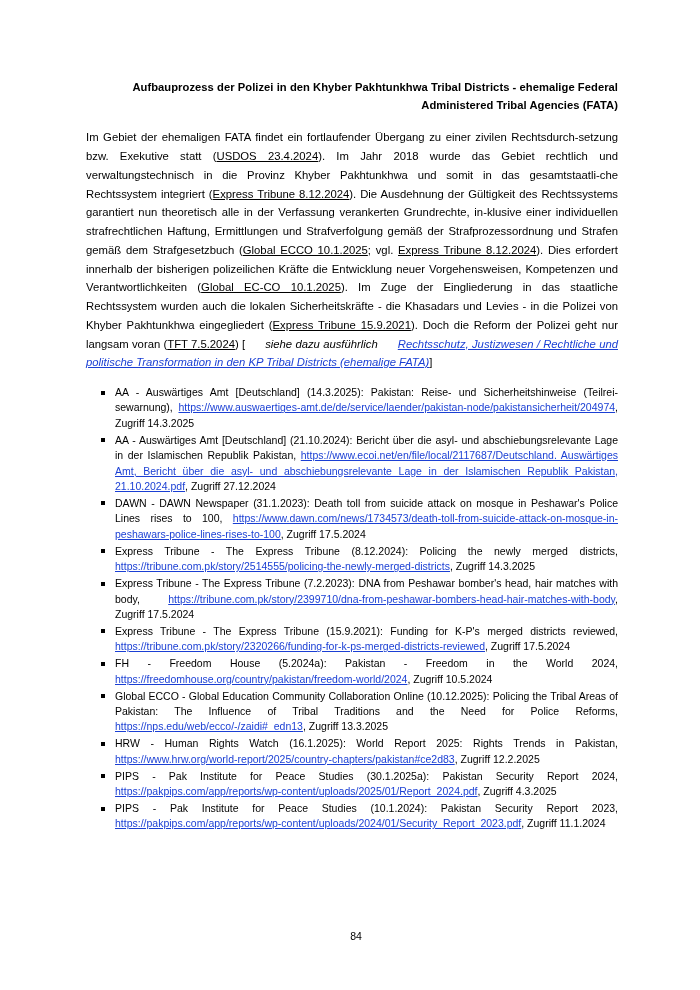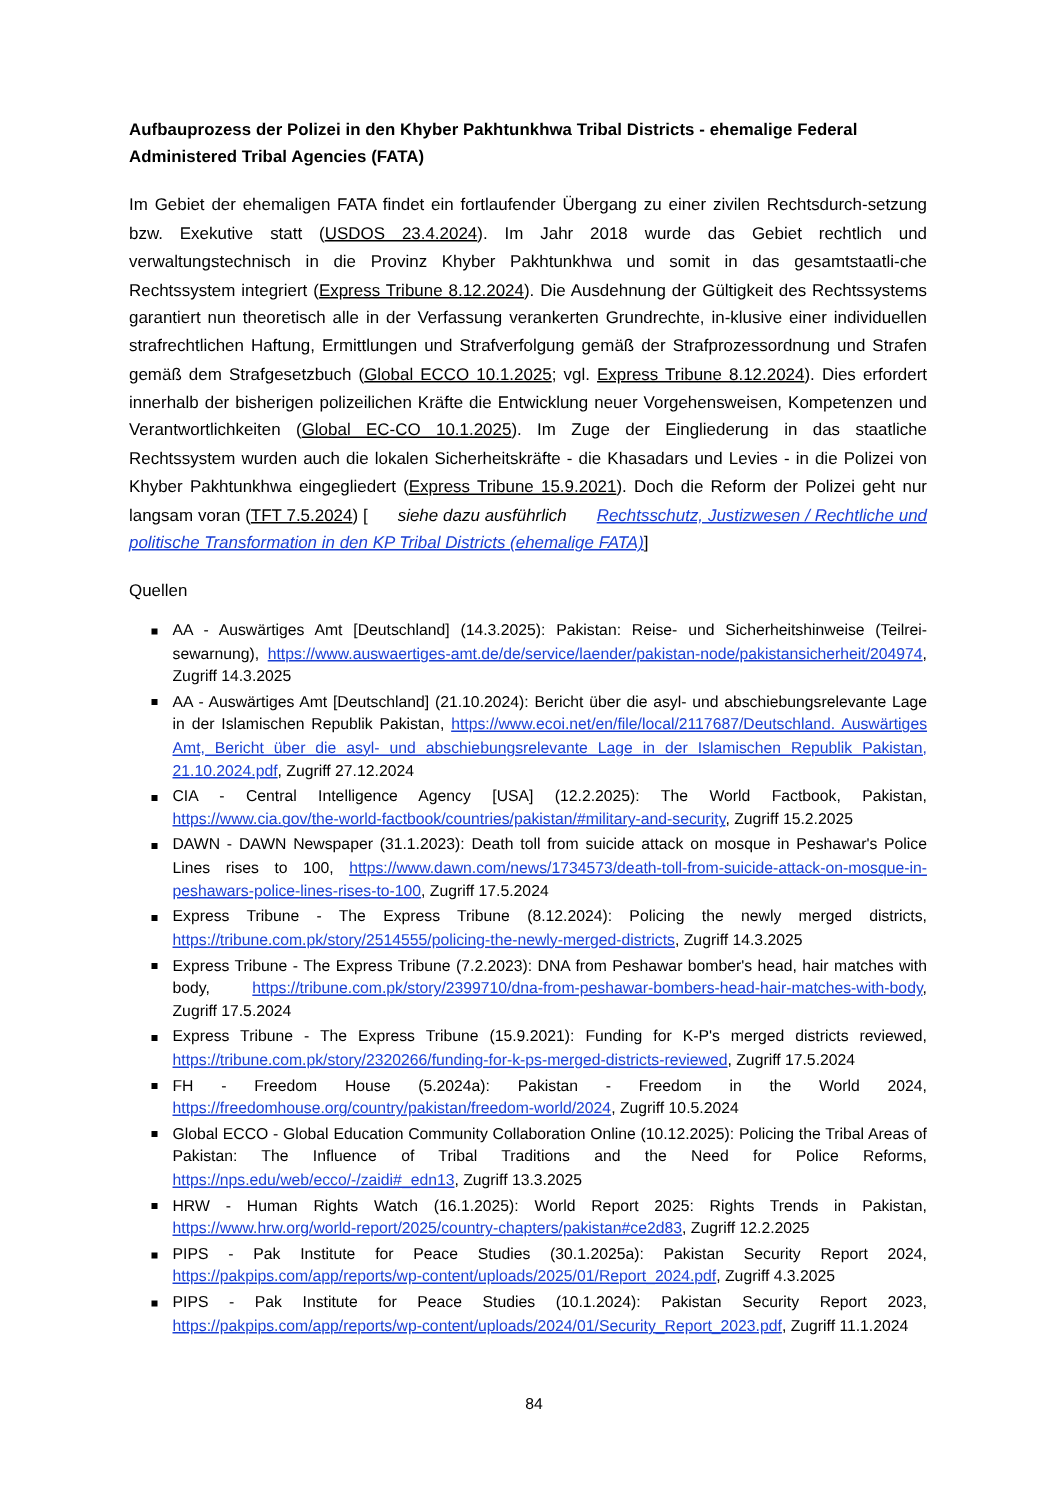--- a/index.html
+++ b/index.html
@@ -20,20 +20,21 @@
     height: 990px;
     box-sizing: border-box;
     padding: 78px 82px 0 86px;
   }
   h1.doc-title {
     font-size: 11.2px;
     line-height: 1.62;
     font-weight: bold;
     margin: 0 0 14px 0;
     letter-spacing: 0.05px;
+    text-align: right;
   }
   p.body-par {
     font-size: 11.3px;
     line-height: 1.66;
     margin: 0 0 13px 0;
     text-align: justify;
     text-justify: inter-word;
   }
   .lnk {
     color: #1a3fd4;
@@ -90,26 +91,24 @@
 </style>
 </head>
 <body>
 
 <div class="page">
 
   <h1 class="doc-title">Aufbauprozess der Polizei in den Khyber Pakhtunkhwa Tribal Districts - ehemalige Federal Administered Tribal Agencies (FATA)</h1>
 
   <p class="body-par" id="body-par"><span>Im Gebiet der ehemaligen FATA findet ein fortlaufender Übergang zu einer zivilen Rechtsdurch-setzung bzw. Exekutive statt (</span><a class="lnk-dark" href="#">USDOS 23.4.2024</a><span>). Im Jahr 2018 wurde das Gebiet rechtlich und verwaltungstechnisch in die Provinz Khyber Pakhtunkhwa und somit in das gesamtstaatli-che Rechtssystem integriert (</span><a class="lnk-dark" href="#">Express Tribune 8.12.2024</a><span>). Die Ausdehnung der Gültigkeit des Rechtssystems garantiert nun theoretisch alle in der Verfassung verankerten Grundrechte, in-klusive einer individuellen strafrechtlichen Haftung, Ermittlungen und Strafverfolgung gemäß der Strafprozessordnung und Strafen gemäß dem Strafgesetzbuch (</span><a class="lnk-dark" href="#">Global ECCO 10.1.2025</a><span>; vgl. </span><a class="lnk-dark" href="#">Express Tribune 8.12.2024</a><span>). Dies erfordert innerhalb der bisherigen polizeilichen Kräfte die Entwicklung neuer Vorgehensweisen, Kompetenzen und Verantwortlichkeiten (</span><a class="lnk-dark" href="#">Global EC-CO 10.1.2025</a><span>). Im Zuge der Eingliederung in das staatliche Rechtssystem wurden auch die lokalen Sicherheitskräfte - die Khasadars und Levies - in die Polizei von Khyber Pakhtunkhwa eingegliedert (</span><a class="lnk-dark" href="#">Express Tribune 15.9.2021</a><span>). Doch die Reform der Polizei geht nur langsam voran (</span><a class="lnk-dark" href="#">TFT 7.5.2024</a><span>) [</span><span class="ital">siehe dazu ausführlich</span><a class="lnk ital" href="#">Rechtsschutz, Justizwesen / Rechtliche und politische Transformation in den KP Tribal Districts (ehemalige FATA)</a><span>]</span></p>
 
-  <h2 class="sources-head">Quellen</h2>
 
   <ul class="sources" id="sources-list">
       <li><span>AA - Auswärtiges Amt [Deutschland] (14.3.2025): Pakistan: Reise- und Sicherheitshinweise (Teilrei-sewarnung), </span><a class="lnk" href="#">https://www.auswaertiges-amt.de/de/service/laender/pakistan-node/pakistansicherheit/204974</a><span>, Zugriff 14.3.2025</span></li>
       <li><span>AA - Auswärtiges Amt [Deutschland] (21.10.2024): Bericht über die asyl- und abschiebungsrelevante Lage in der Islamischen Republik Pakistan, </span><a class="lnk" href="#">https://www.ecoi.net/en/file/local/2117687/Deutschland. Auswärtiges Amt, Bericht über die asyl- und abschiebungsrelevante Lage in der Islamischen Republik Pakistan, 21.10.2024.pdf</a><span>, Zugriff 27.12.2024</span></li>
-      <li><span>CIA - Central Intelligence Agency [USA] (12.2.2025): The World Factbook, Pakistan, </span><a class="lnk" href="#">https://www.cia.gov/the-world-factbook/countries/pakistan/#military-and-security</a><span>, Zugriff 15.2.2025</span></li>
       <li><span>DAWN - DAWN Newspaper (31.1.2023): Death toll from suicide attack on mosque in Peshawar's Police Lines rises to 100, </span><a class="lnk" href="#">https://www.dawn.com/news/1734573/death-toll-from-suicide-attack-on-mosque-in-peshawars-police-lines-rises-to-100</a><span>, Zugriff 17.5.2024</span></li>
       <li><span>Express Tribune - The Express Tribune (8.12.2024): Policing the newly merged districts, </span><a class="lnk" href="#">https://tribune.com.pk/story/2514555/policing-the-newly-merged-districts</a><span>, Zugriff 14.3.2025</span></li>
       <li><span>Express Tribune - The Express Tribune (7.2.2023): DNA from Peshawar bomber's head, hair matches with body, </span><a class="lnk" href="#">https://tribune.com.pk/story/2399710/dna-from-peshawar-bombers-head-hair-matches-with-body</a><span>, Zugriff 17.5.2024</span></li>
       <li><span>Express Tribune - The Express Tribune (15.9.2021): Funding for K-P's merged districts reviewed, </span><a class="lnk" href="#">https://tribune.com.pk/story/2320266/funding-for-k-ps-merged-districts-reviewed</a><span>, Zugriff 17.5.2024</span></li>
       <li><span>FH - Freedom House (5.2024a): Pakistan - Freedom in the World 2024, </span><a class="lnk" href="#">https://freedomhouse.org/country/pakistan/freedom-world/2024</a><span>, Zugriff 10.5.2024</span></li>
       <li><span>Global ECCO - Global Education Community Collaboration Online (10.12.2025): Policing the Tribal Areas of Pakistan: The Influence of Tribal Traditions and the Need for Police Reforms, </span><a class="lnk" href="#">https://nps.edu/web/ecco/-/zaidi#_edn13</a><span>, Zugriff 13.3.2025</span></li>
       <li><span>HRW - Human Rights Watch (16.1.2025): World Report 2025: Rights Trends in Pakistan, </span><a class="lnk" href="#">https://www.hrw.org/world-report/2025/country-chapters/pakistan#ce2d83</a><span>, Zugriff 12.2.2025</span></li>
       <li><span>PIPS - Pak Institute for Peace Studies (30.1.2025a): Pakistan Security Report 2024, </span><a class="lnk" href="#">https://pakpips.com/app/reports/wp-content/uploads/2025/01/Report_2024.pdf</a><span>, Zugriff 4.3.2025</span></li>
       <li><span>PIPS - Pak Institute for Peace Studies (10.1.2024): Pakistan Security Report 2023, </span><a class="lnk" href="#">https://pakpips.com/app/reports/wp-content/uploads/2024/01/Security_Report_2023.pdf</a><span>, Zugriff 11.1.2024</span></li>
     </ul>

